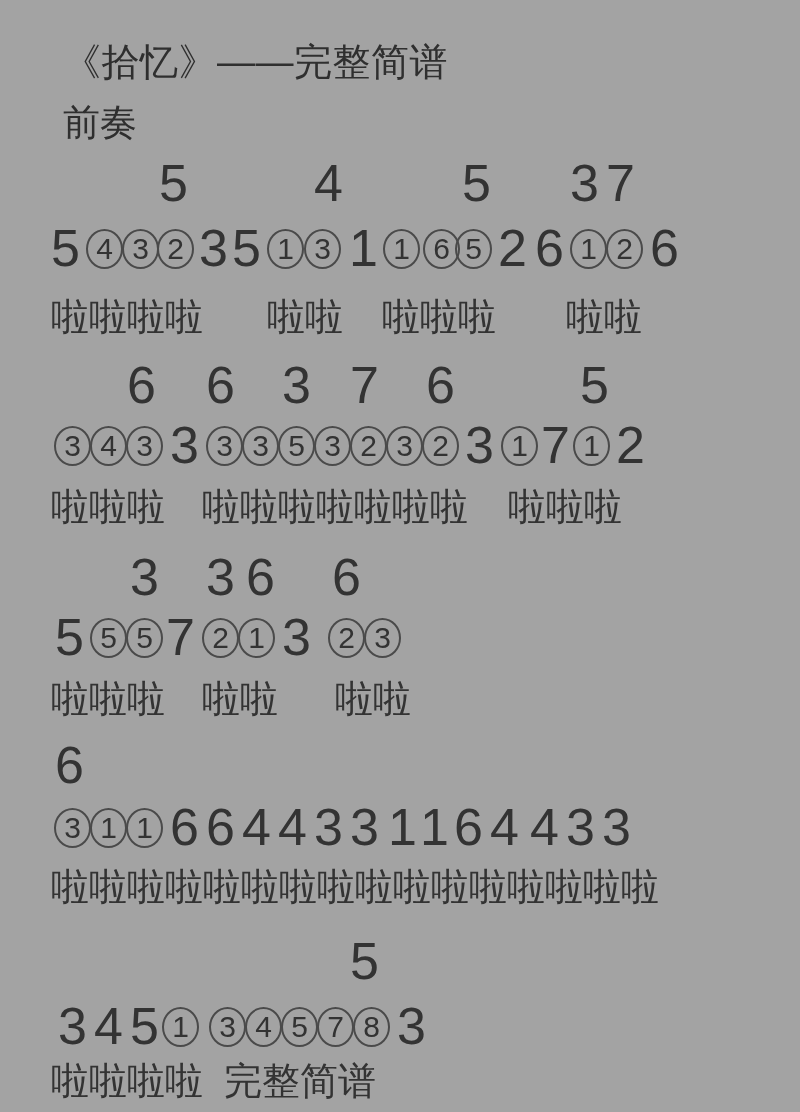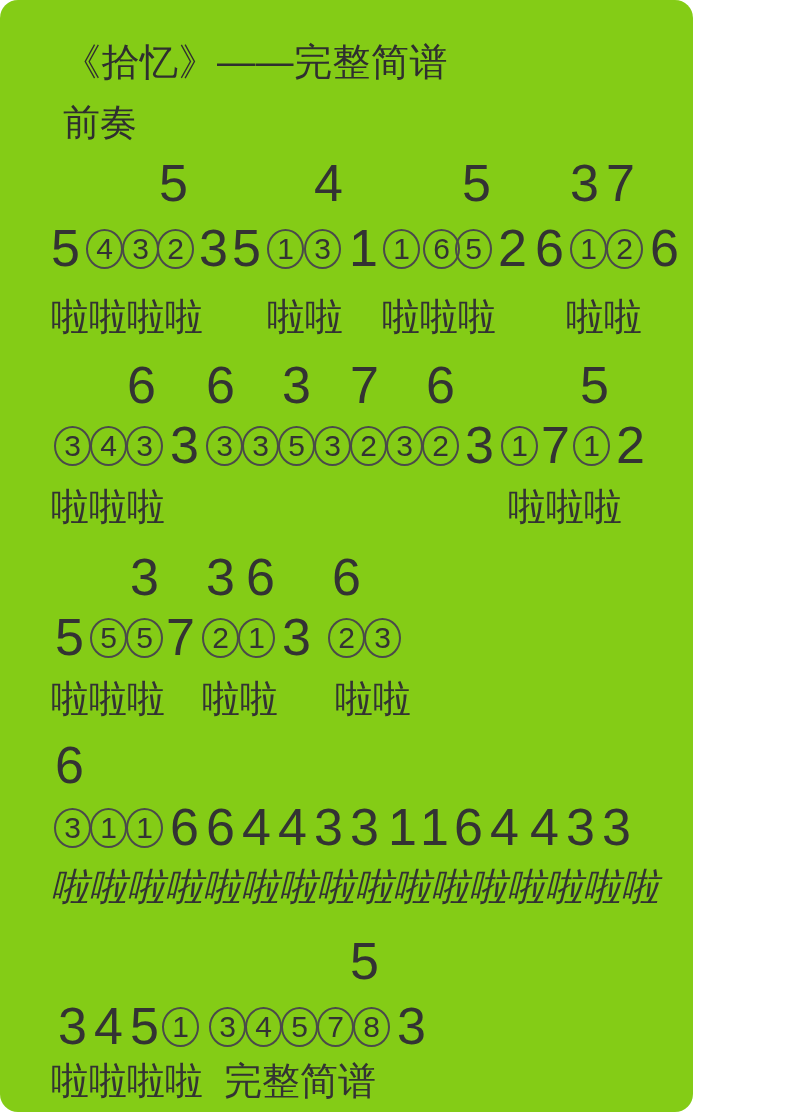--- a/index.html
+++ b/index.html
@@ -1,24 +1,23 @@
 <!DOCTYPE html>
 <html><head>
 <meta charset="utf-8">
 <style>
   html, body { margin:0; padding:0; background:#ffffff; }
   .page {
     position:relative;
-    width:693px;
+    width:800px;
     height:1112px;
-    background:#84cc16;
+    background:#a3a3a3;
     overflow:hidden;
     font-family:"Liberation Sans","DejaVu Sans",sans-serif;
     color:#333333;
-    border-radius:18px;
   }
   .title {
     position:absolute;
     left:63px;
     top:40px;
     font-size:38px;
     line-height:1.2;
     letter-spacing:0.5px;
     color:#2f2f2f;
     white-space:nowrap;
@@ -121,20 +120,21 @@
         <span class="circ" style="left: 386px;">3</span>
         <span class="circ" style="left: 422px;">2</span>
         <span class="num" style="left: 465px;">3</span>
         <span class="circ" style="left: 501px;">1</span>
         <span class="num" style="left: 541px;">7</span>
         <span class="circ" style="left: 573px;">1</span>
         <span class="num" style="left: 616px;">2</span>
       </div>
       <div class="row" style="top: 486px;">
         <span class="lyric" style="left: 51px;">啦啦啦</span>
+        <span class="lyric" style="left: 202px;">啦啦啦啦啦啦啦</span>
         <span class="lyric" style="left: 508px;">啦啦啦</span>
       </div>
       <div class="row" style="top: 551px;">
         <span class="num" style="left: 130px;">3</span>
         <span class="num" style="left: 206px;">3</span>
         <span class="num" style="left: 246px;">6</span>
         <span class="num" style="left: 332px;">6</span>
       </div>
       <div class="row" style="top: 611px;">
         <span class="num" style="left: 55px;">5</span>
@@ -167,21 +167,21 @@
         <span class="num" style="left: 350px;">3</span>
         <span class="num" style="left: 388px;">1</span>
         <span class="num" style="left: 420px;">1</span>
         <span class="num" style="left: 454px;">6</span>
         <span class="num" style="left: 490px;">4</span>
         <span class="num" style="left: 530px;">4</span>
         <span class="num" style="left: 566px;">3</span>
         <span class="num" style="left: 602px;">3</span>
       </div>
       <div class="row" style="top: 866px;">
-        <span class="lyric" style="left: 51px; font-style: italic;">啦啦啦啦啦啦啦啦啦啦啦啦啦啦啦啦</span>
+        <span class="lyric" style="left: 51px;">啦啦啦啦啦啦啦啦啦啦啦啦啦啦啦啦</span>
       </div>
       <div class="row" style="top: 935px;">
         <span class="num" style="left: 350px;">5</span>
       </div>
       <div class="row" style="top: 1000px;">
         <span class="num" style="left: 58px;">3</span>
         <span class="num" style="left: 94px;">4</span>
         <span class="num" style="left: 130px;">5</span>
         <span class="circ" style="left: 162px;">1</span>
         <span class="circ" style="left: 209px;">3</span>

